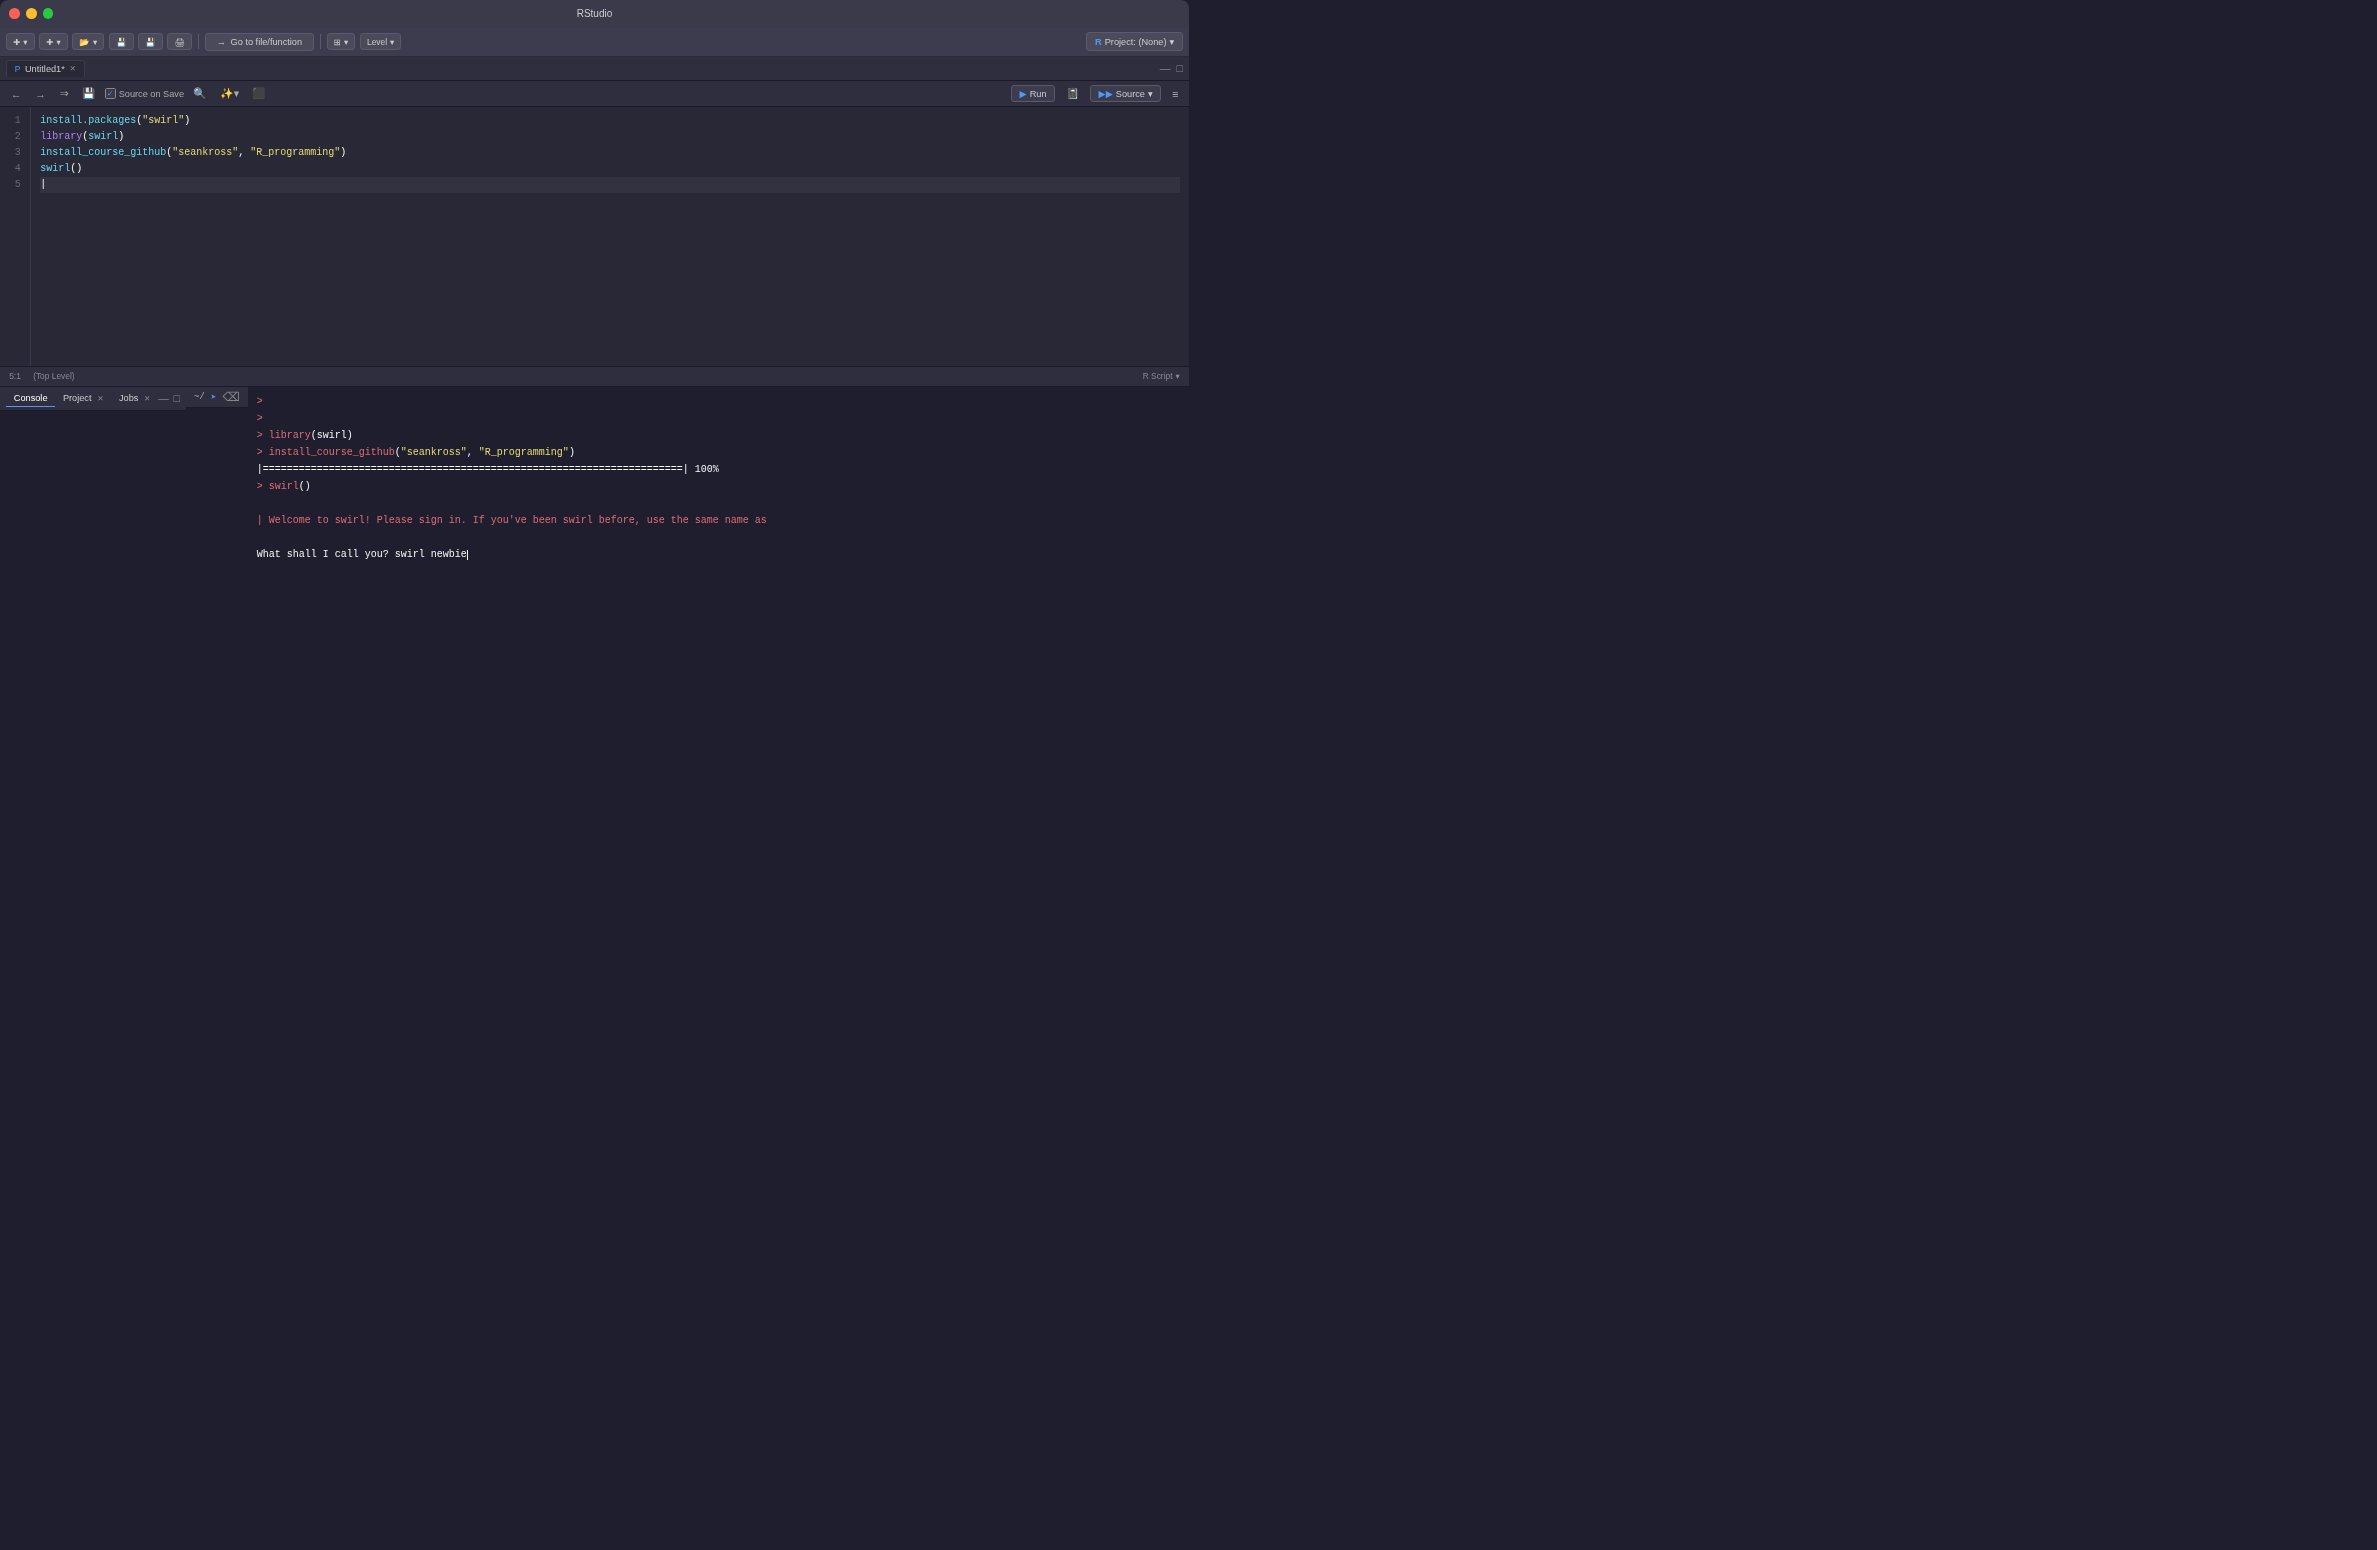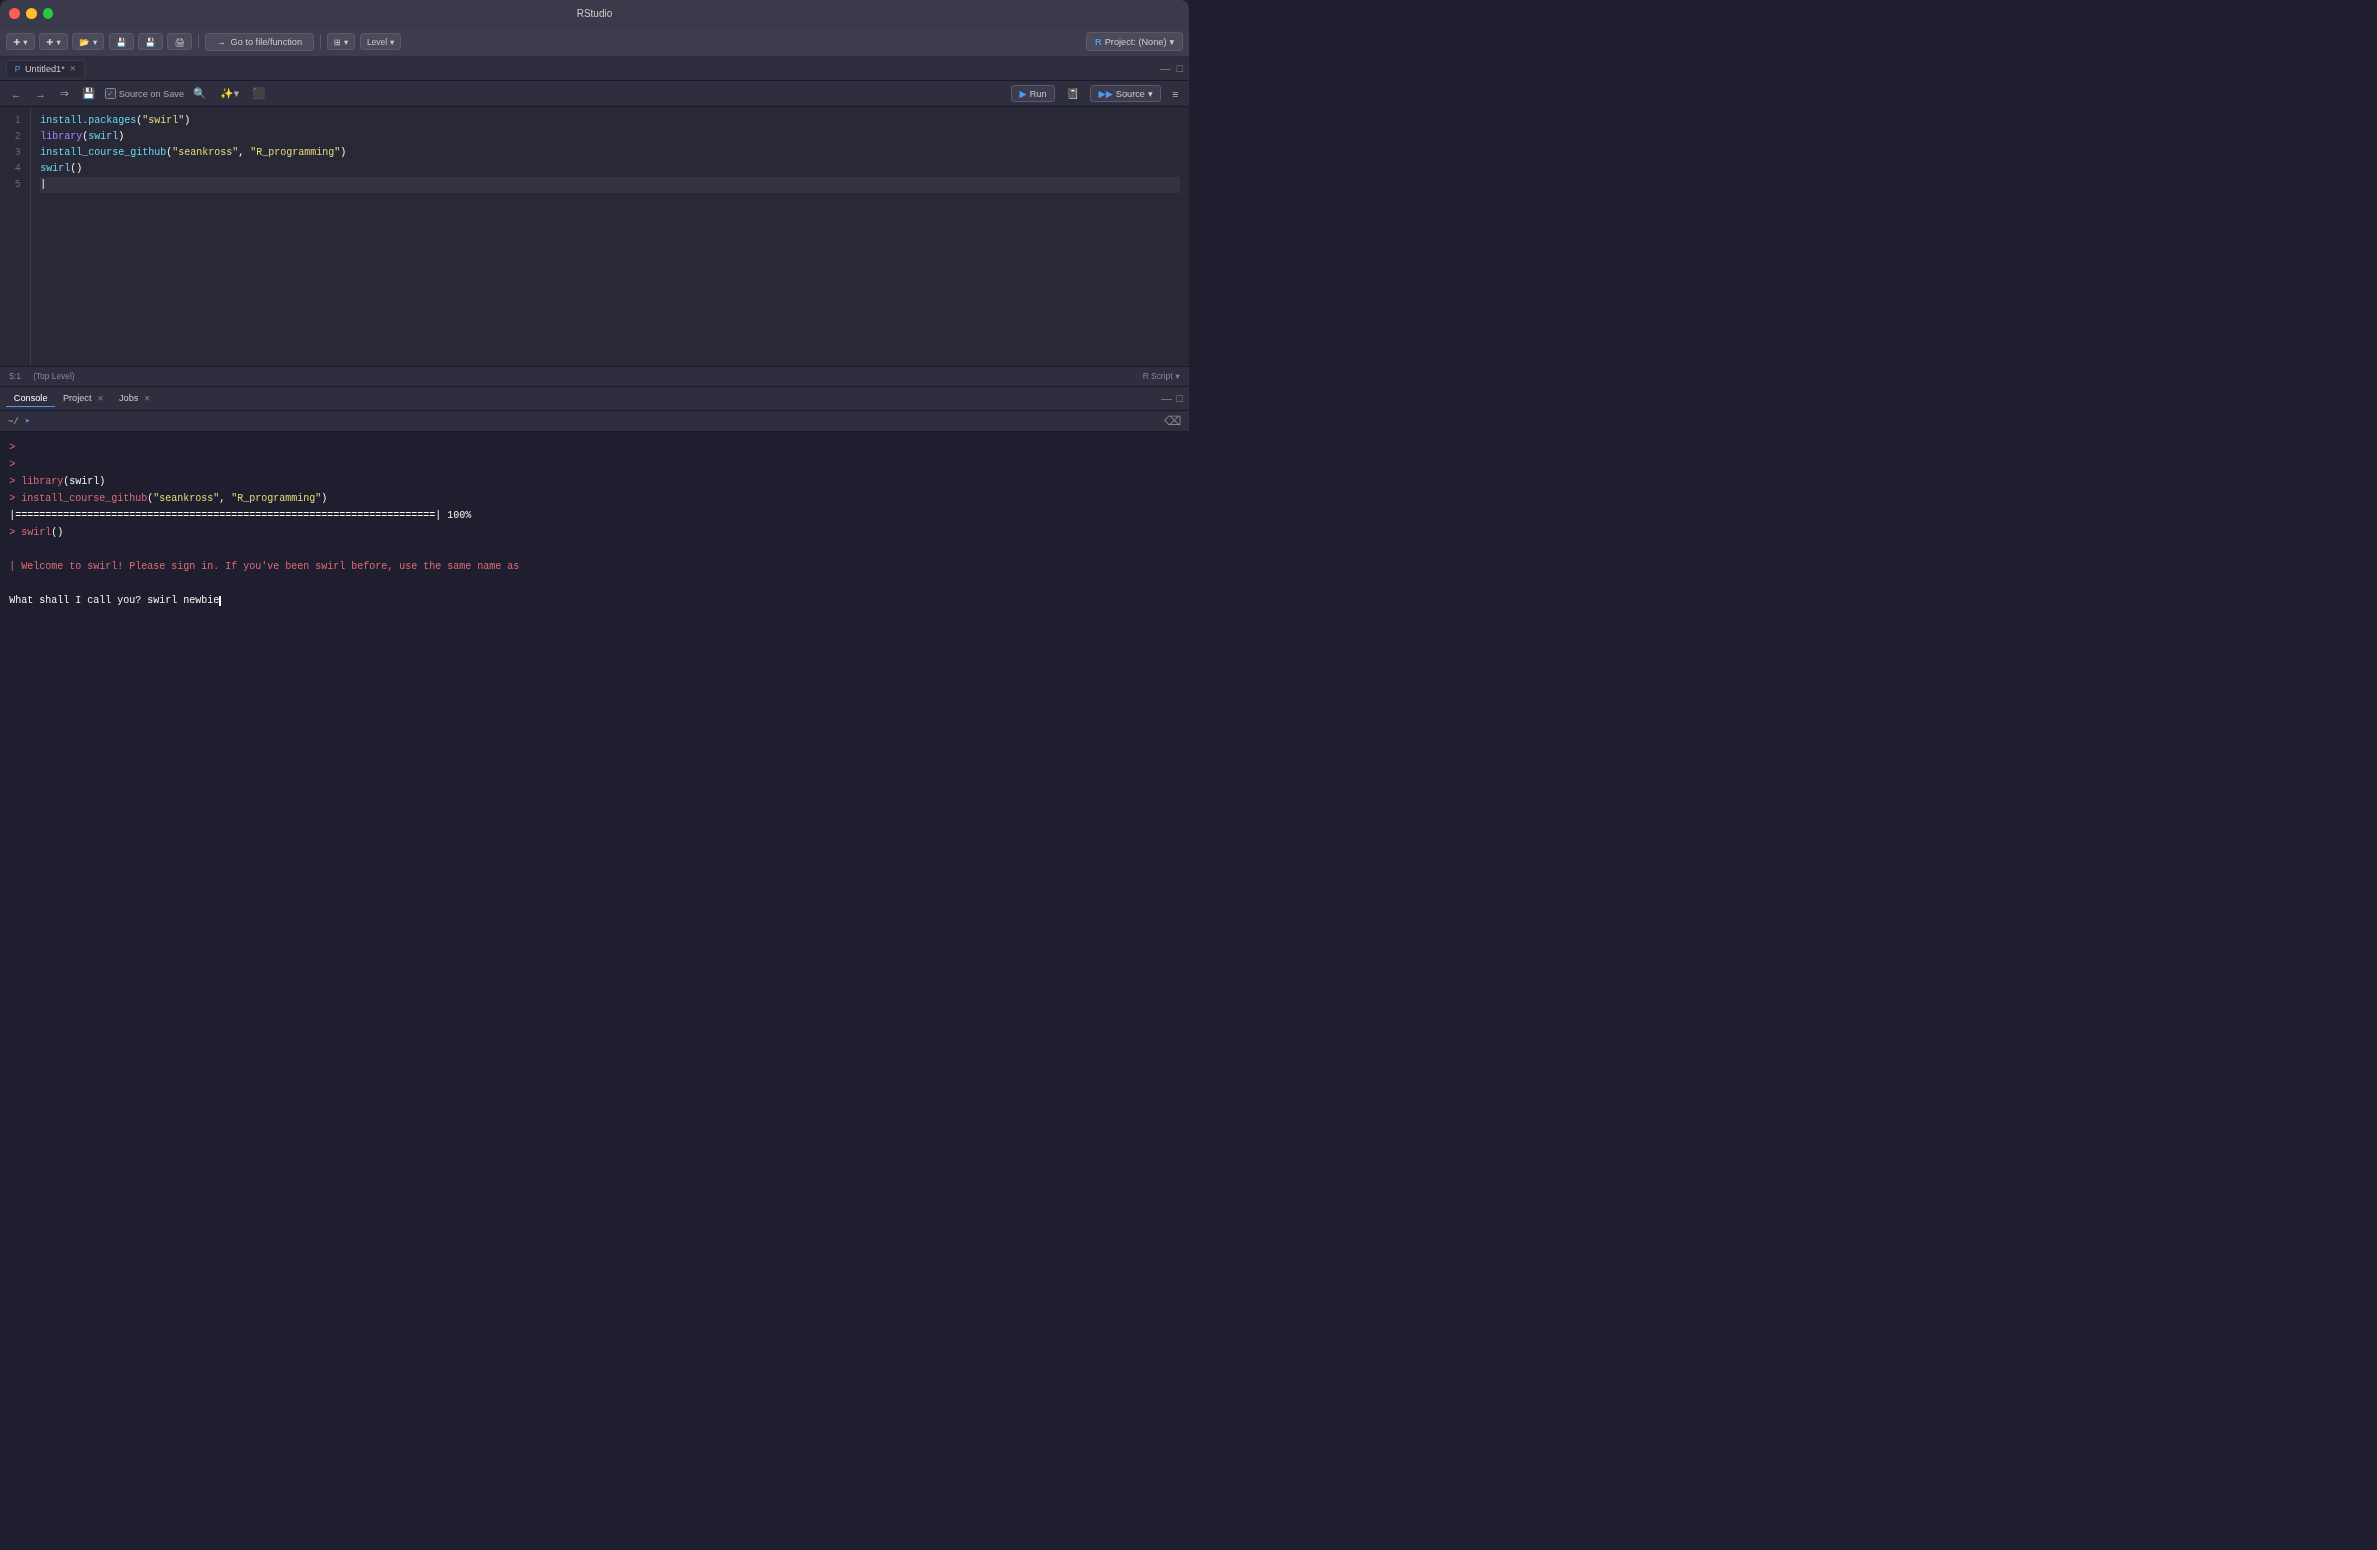--- a/index.html
+++ b/index.html
@@ -271,21 +271,21 @@
       display: flex;
       align-items: center;
       gap: 3.1px;
     }
 
     
     .console-container {
       background: #1e1e2e;
       flex: 1;
       display: flex;
-      flex-direction: column;
+      flex-direction: row;
       border-top: 1.5px solid #1a1a2a;
     }
 
     
     .console-tab-bar {
       background: #2e2e3e;
       height: 24.5px;
       display: flex;
       align-items: center;
       padding: 0 6.1px;

